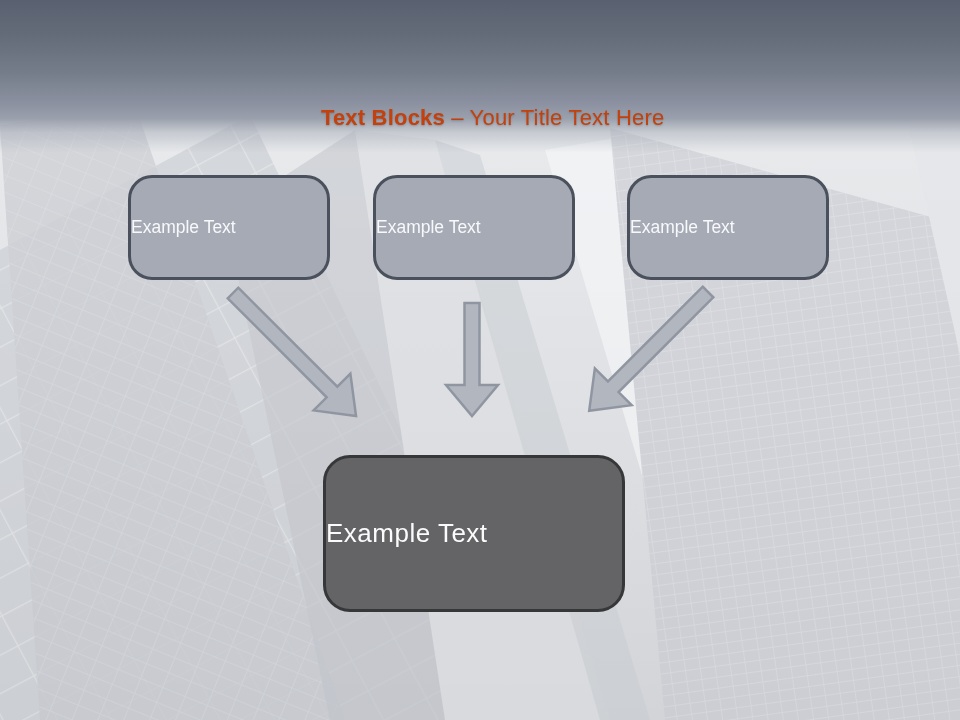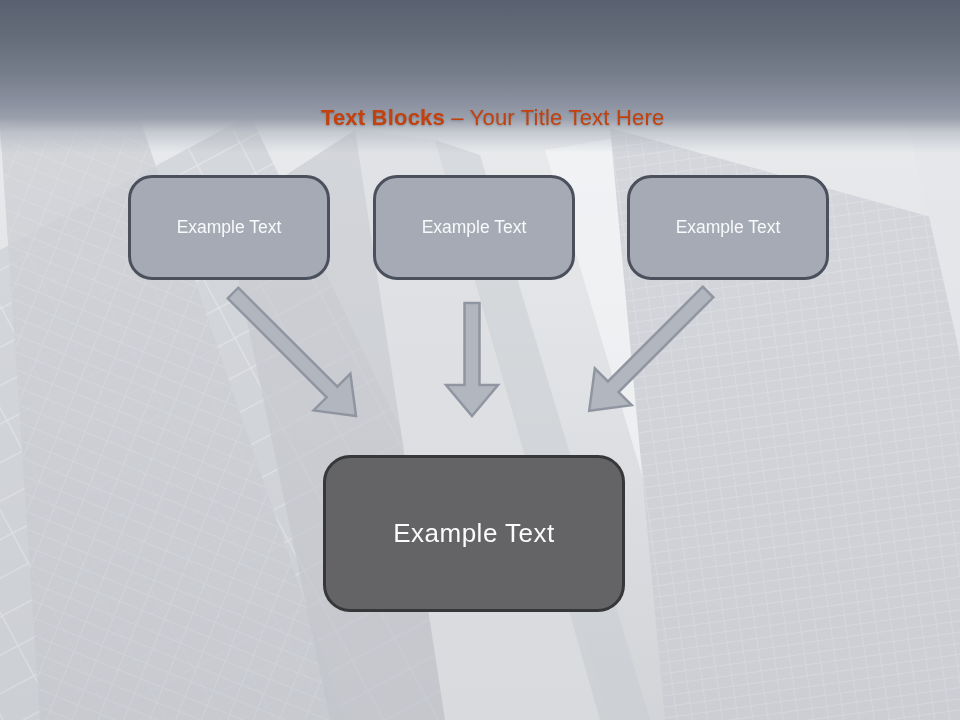--- a/index.html
+++ b/index.html
@@ -30,21 +30,21 @@
     position:absolute;top:52px;left:0;width:960px;height:44px;
     text-align:center;line-height:44px;
     color:#c2410c;font-size:22px;letter-spacing:0.2px;
     text-shadow:0 1px 2px rgba(40,45,60,0.25);
     white-space:pre;
   }
   .slide-title .t-bold{font-weight:700;}
   .slide-title .t-rest{font-weight:400;}
   .tbox{
     position:absolute;box-sizing:border-box;
-    display:flex;align-items:center;justify-content:center;
+    display:flex;align-items:center;
     text-align:center;color:#f8f9fb;
   }
   .tbox.small{
     width:202px;height:105px;top:175px;
     background:#a5aab5;
     border:3px solid #4b515c;
     border-radius:24px;
     font-size:17.5px;
   }
   .tbox.small.b1{left:128px;}

